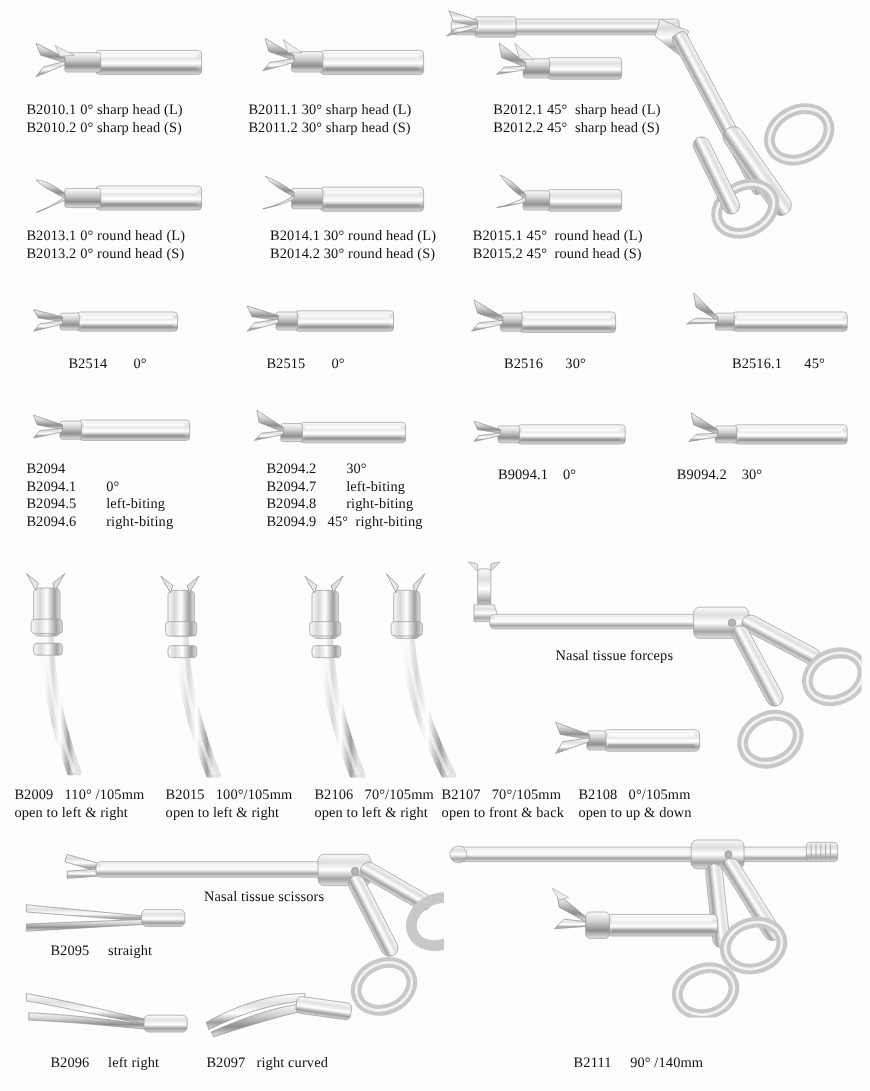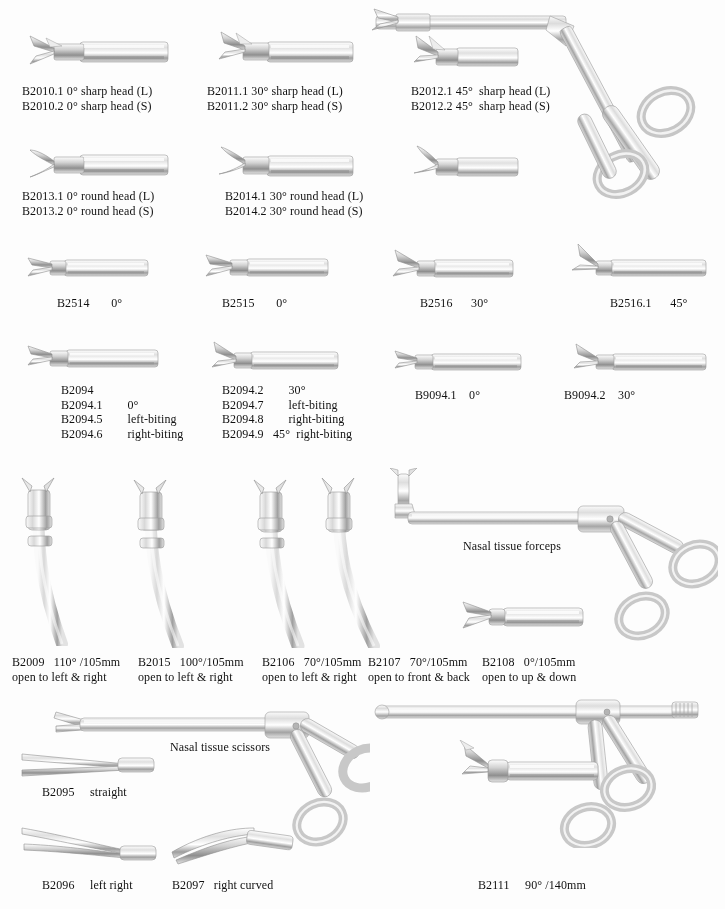--- a/index.html
+++ b/index.html
@@ -168,20 +168,22 @@
 B2014.2 30° round head (S)</div>
 
   <div class="instr" style="left:392px; top:140px; width:150px; height:48px;">
     <svg width="150" height="48" viewBox="0 0 150 48">
       <rect x="64" y="18" width="62" height="18" rx="3" fill="url(#g1)" stroke="#9a9a9a" stroke-width="0.6"></rect>
       <rect x="44" y="19" width="22" height="16" rx="2" fill="url(#g2)" stroke="#9a9a9a" stroke-width="0.6"></rect>
       <path d="M46 22 C36 12 30 8 25 6 C30 14 39 22 46 26 Z" fill="url(#g2)" stroke="#8e8e8e" stroke-width="0.6"></path>
       <path d="M46 28 C36 31 28 32 22 33 C32 31 41 27 46 24 Z" fill="url(#g1)" stroke="#8e8e8e" stroke-width="0.6"></path>
     </svg>
   </div>
+  <div class="label" style="left:394px; top:189px;">B2015.1 45°  round head (L)
+B2015.2 45°  round head (S)</div>
 
   <div class="instr" style="left:20px; top:248px; width:130px; height:40px;">
     <svg width="130" height="40" viewBox="0 0 130 40">
       <rect x="44" y="12" width="84" height="16" rx="3" fill="url(#g1)" stroke="#9a9a9a" stroke-width="0.6"></rect>
       <rect x="30" y="13" width="16" height="14" rx="2" fill="url(#g2)" stroke="#9a9a9a" stroke-width="0.6"></rect>
       <path d="M32 16 L8 10 L12 17 L32 20 Z" fill="url(#g2)" stroke="#8e8e8e" stroke-width="0.6"></path>
       <path d="M32 22 L8 28 L13 22 L32 19 Z" fill="url(#g1)" stroke="#8e8e8e" stroke-width="0.6"></path>
       <rect x="48" y="15" width="76" height="2.5" fill="#ffffff" opacity="0.8"></rect>
       <rect x="48" y="23" width="76" height="2.5" fill="#8b8b8b" opacity="0.45"></rect>
     </svg>
@@ -227,21 +229,21 @@
   <div class="instr" style="left:20px; top:336px; width:140px; height:44px;">
     <svg width="140" height="44" viewBox="0 0 140 44">
       <rect x="46" y="14" width="92" height="17" rx="3" fill="url(#g1)" stroke="#9a9a9a" stroke-width="0.6"></rect>
       <rect x="30" y="15" width="18" height="15" rx="2" fill="url(#g2)" stroke="#9a9a9a" stroke-width="0.6"></rect>
       <path d="M32 18 L8 10 L11 18 L32 22 Z" fill="url(#g2)" stroke="#8e8e8e" stroke-width="0.6"></path>
       <path d="M32 24 L8 29 L13 23 L32 21 Z" fill="url(#g1)" stroke="#8e8e8e" stroke-width="0.6"></path>
       <rect x="50" y="17" width="84" height="2.5" fill="#ffffff" opacity="0.8"></rect>
       <rect x="50" y="26" width="84" height="2.5" fill="#8b8b8b" opacity="0.45"></rect>
     </svg>
   </div>
-  <div class="label" style="left:22px; top:383px;margin-left:39px;">B2094
+  <div class="label" style="left:22px; top:383px;">B2094
 B2094.1        0°
 B2094.5        left-biting
 B2094.6        right-biting</div>
 
   <div class="instr" style="left:200px; top:334px; width:140px; height:46px;">
     <svg width="140" height="46" viewBox="0 0 140 46">
       <rect x="50" y="18" width="88" height="17" rx="3" fill="url(#g1)" stroke="#9a9a9a" stroke-width="0.6"></rect>
       <rect x="34" y="19" width="18" height="15" rx="2" fill="url(#g2)" stroke="#9a9a9a" stroke-width="0.6"></rect>
       <path d="M36 22 L14 8 L16 18 L36 26 Z" fill="url(#g2)" stroke="#8e8e8e" stroke-width="0.6"></path>
       <path d="M36 28 L12 33 L18 27 L36 25 Z" fill="url(#g1)" stroke="#8e8e8e" stroke-width="0.6"></path>

